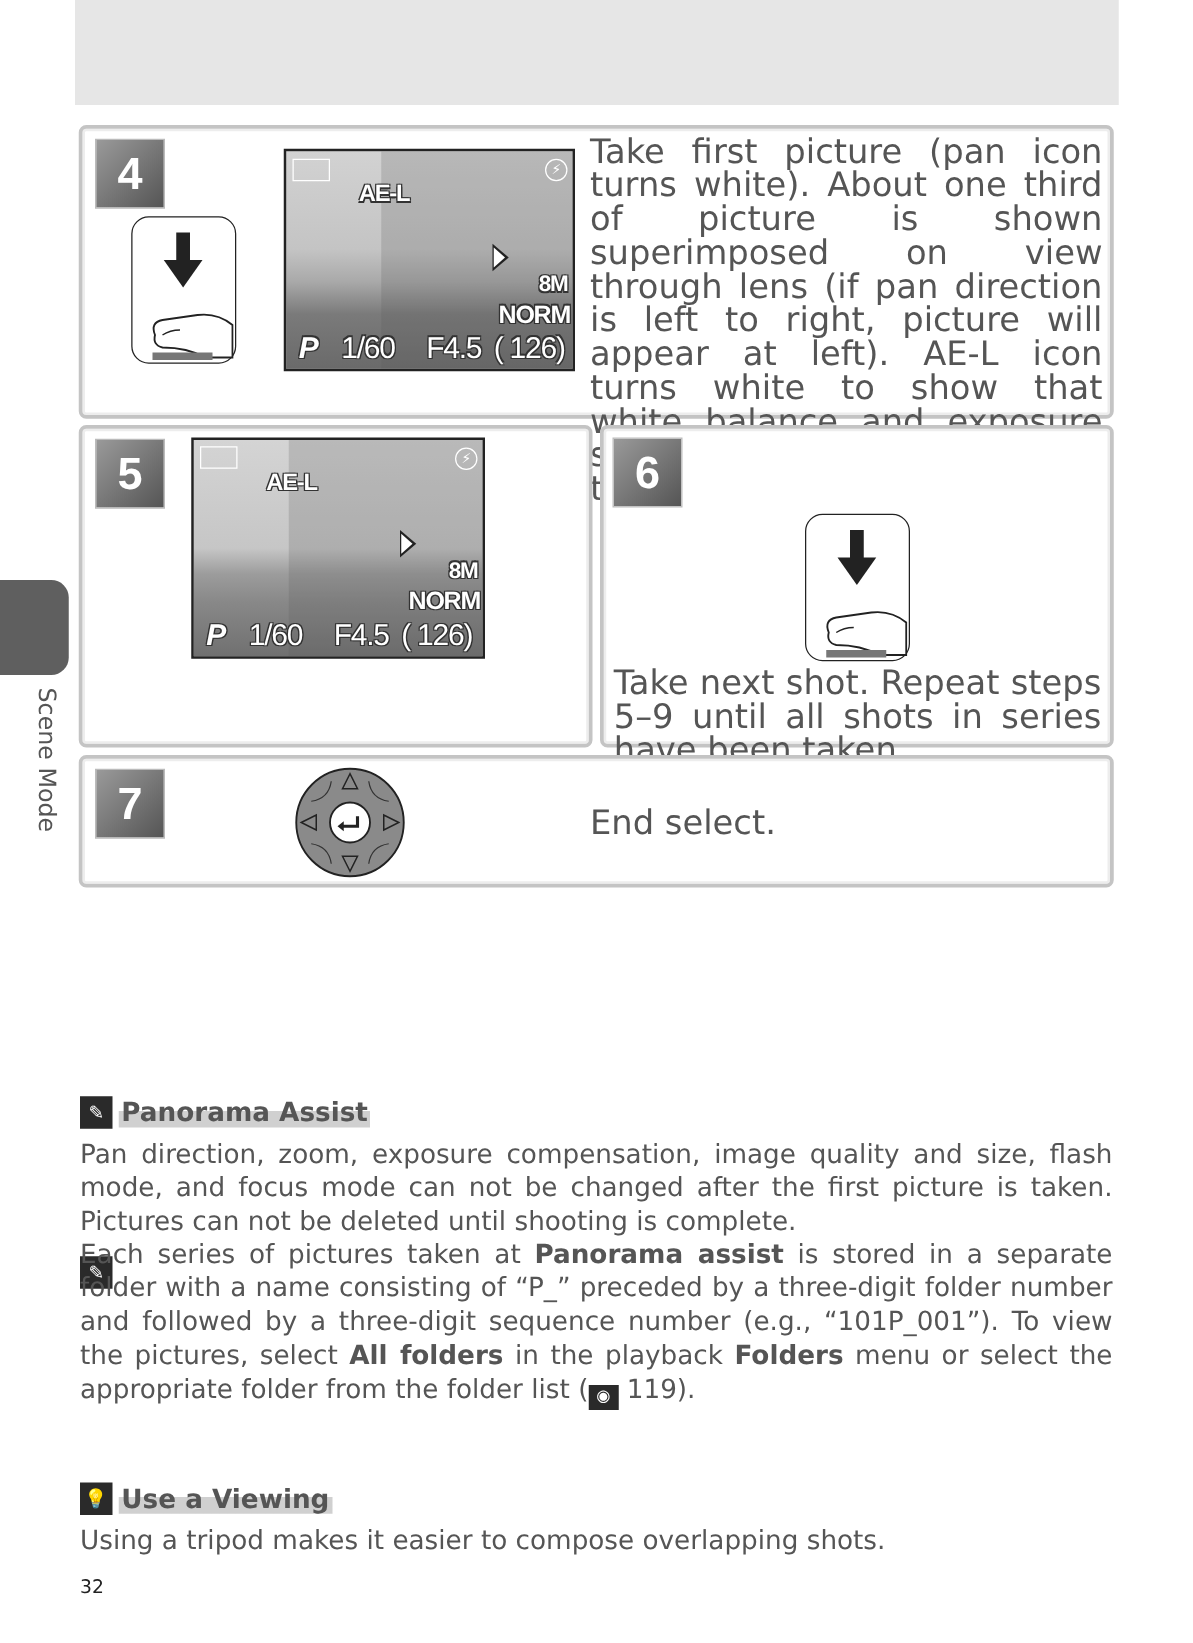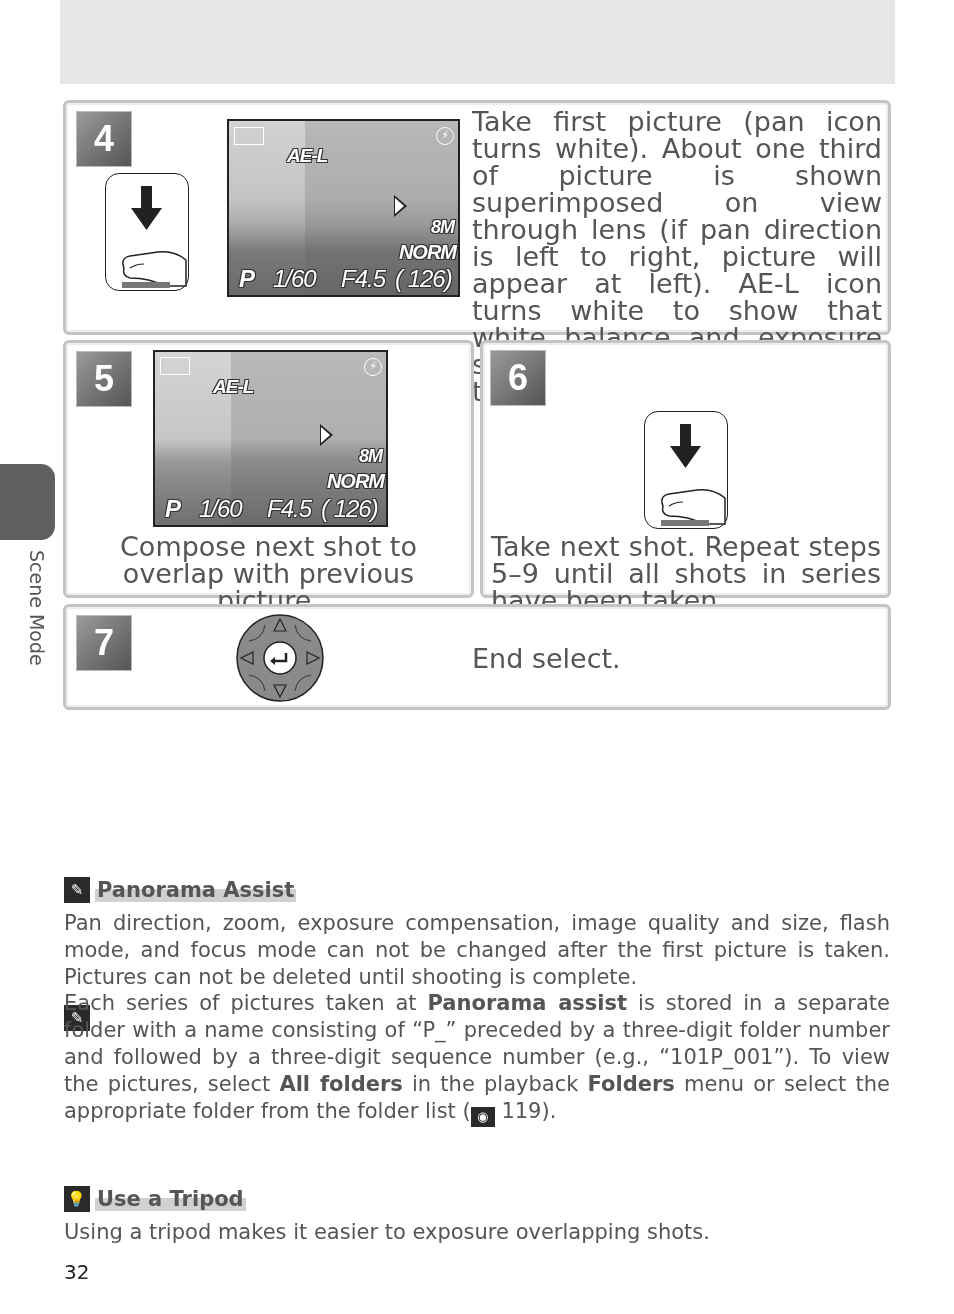--- a/index.html
+++ b/index.html
@@ -3,37 +3,37 @@
 <meta charset="utf-8">
 <style>
   html,body{margin:0;padding:0;background:#fff;}
   body{width:954px;height:1314px;position:relative;overflow:hidden;font-family:"DejaVu Sans","Liberation Sans",sans-serif;color:#555;}
   .topband{position:absolute;left:60px;top:0;width:835px;height:84px;background:#e6e6e6;}
   .panel{position:absolute;background:#fff;border:3px solid #c4c4c4;border-radius:6px;box-shadow:inset 0 0 0 2px #ededed;box-sizing:border-box;}
   .badge{position:absolute;width:56px;height:56px;background:linear-gradient(135deg,#9a9a9a,#555);border:1px solid #bbb;box-sizing:border-box;color:#fff;font-weight:bold;font-size:36px;text-align:center;line-height:54px;font-family:"Liberation Sans","DejaVu Sans",sans-serif;}
   .lcd{position:absolute;border:2px solid #222;box-sizing:border-box;overflow:hidden;
        background:linear-gradient(180deg,#d2d2d2 0%,#c4c4c4 45%,#a9a9a9 60%,#7a7a7a 75%,#6a6a6a 100%);}
   .lcd .shade{position:absolute;top:0;bottom:0;right:0;background:rgba(90,90,90,0.22);}
-  .lcd .t{position:absolute;color:#fff;font-family:"Liberation Sans","DejaVu Sans",sans-serif;font-weight:bold;text-shadow:-1px -1px 0 #333,1px -1px 0 #333,-1px 1px 0 #333,1px 1px 0 #333;white-space:nowrap;letter-spacing:-1px;font-style:italic;}
+  .lcd .t{position:absolute;color:#fff;font-family:"Liberation Sans","DejaVu Sans",sans-serif;font-weight:bold;text-shadow:-1px -1px 0 #333,1px -1px 0 #333,-1px 1px 0 #333,1px 1px 0 #333;white-space:nowrap;letter-spacing:-1px;}
   .lcd .pan{position:absolute;width:30px;height:18px;border:1.5px solid #fff;box-sizing:border-box;border-radius:0 0 0 0;background:transparent;}
   .lcd .flash{position:absolute;width:18px;height:18px;border:1.5px solid #fff;border-radius:50%;box-sizing:border-box;color:#fff;font-size:11px;line-height:15px;text-align:center;}
   .lcd .tri{position:absolute;width:0;height:0;border-top:11px solid transparent;border-bottom:11px solid transparent;border-left:13px solid #222;}
   .lcd .tri:after{content:"";position:absolute;left:-12px;top:-8px;border-top:8px solid transparent;border-bottom:8px solid transparent;border-left:9px solid #fff;}
   .shutter{position:absolute;width:84px;height:118px;border:1.5px solid #222;border-radius:14px;box-sizing:border-box;background:#fff;}
   .ptext{position:absolute;font-size:27px;line-height:27px;color:#555;}
   .just{text-align:justify;}
   .center{text-align:center;}
   .side-tab{position:absolute;left:0;top:464px;width:55px;height:76px;background:#5f5f5f;border-radius:0 14px 14px 0;}
   .side-label{position:absolute;left:30px;top:550px;transform-origin:left top;transform:rotate(90deg) translateY(-18px);font-size:19px;color:#555;white-space:nowrap;}
   .note-h{position:absolute;left:64px;font-size:21px;font-weight:bold;color:#555;display:flex;align-items:center;}
   .note-h .ic{width:26px;height:26px;background:#2a2a2a;color:#fff;display:inline-flex;align-items:center;justify-content:center;font-size:15px;margin-right:5px;}
   .note-h .lbl{background:linear-gradient(180deg,transparent 45%,#d0d0d0 45%);padding:0 2px;}
   .body{position:absolute;left:64px;width:826px;font-size:21px;line-height:27px;color:#555;text-align:justify;}
   .body b{color:#555;}
-  .pageno{position:absolute;left:64px;top:1260px;font-size:20px;color:#222;}
+  .pageno{position:absolute;left:64px;top:1260px;font-size:15px;color:#222;}
 </style>
 </head>
 <body>
 
 <div class="topband"></div>
 
 <div class="side-tab"></div>
 <div class="side-label">Scene Mode</div>
 
 <div class="panel" style="left:63px;top:100px;width:828px;height:235px;">
@@ -71,21 +71,20 @@
     <div class="flash" style="right:4px;top:6px;">⚡</div>
     <div class="t" style="left:58px;top:24px;font-size:19px;">AE-L</div>
     <div class="tri" style="left:165px;top:72px;"></div>
     <div class="t" style="right:4px;top:94px;font-size:18px;">8M</div>
     <div class="t" style="right:2px;top:118px;font-size:20px;">NORM</div>
     <div class="t" style="left:10px;top:143px;font-size:24px;font-style:italic;">P</div>
     <div class="t" style="left:44px;top:143px;font-size:24px;font-weight:normal;">1/60</div>
     <div class="t" style="left:112px;top:143px;font-size:24px;font-weight:normal;">F4.5</div>
     <div class="t" style="left:166px;top:143px;font-size:24px;font-weight:normal;">( 126)</div>
   </div>
-  <div class="ptext center" style="left:10px;top:190px;width:385px;">Compose next shot to overlap with previous picture.</div>
 </div>
 
 <div class="panel" style="left:480px;top:340px;width:411px;height:258px;">
   <div class="badge" style="left:7px;top:7px;">6</div>
   <div class="shutter" style="left:161px;top:68px;width:84px;height:118px;">
     <svg width="81" height="115" viewBox="0 0 81 115">
       <rect x="35" y="12" width="11" height="24" fill="#222"></rect>
       <polygon points="25,34 56,34 40.5,56" fill="#222"></polygon>
       <path d="M18 94 Q14 84 24 82 L52 78 Q68 76 80 86 L80 112 L58 112 Q44 104 24 104 Q16 102 18 94 Z" fill="#fff" stroke="#222" stroke-width="1.5"></path>
       <path d="M24 94 Q30 90 38 90" fill="none" stroke="#222" stroke-width="1.2"></path>
@@ -124,17 +123,17 @@
 
 <div class="note-h" style="top:1005px;">
   <span class="ic">✎</span>
 </div>
 <div class="body" style="top:990px;">
   <span>Each series of pictures taken at </span><b>Panorama assist</b><span> is stored in a separate folder with a name consisting of “P_” preceded by a three-digit folder number and followed by a three-digit sequence number (e.g., “101P_001”).  To view the pictures, select </span><b>All folders</b><span> in the playback </span><b>Folders</b><span> menu or select the appropriate folder from the folder list (</span><span style="display:inline-block;width:24px;height:20px;background:#2a2a2a;color:#fff;font-size:13px;line-height:20px;text-align:center;vertical-align:-3px;">◉</span><span> 119).</span>
 </div>
 
 <div class="note-h" style="top:1186px;">
   <span class="ic">💡</span>
-  <span class="lbl">Use a Tripod</span>
+  <span class="lbl">Use a Viewing</span>
 </div>
-<div class="body" style="top:1219px;">Using a tripod makes it easier to exposure overlapping shots.</div>
+<div class="body" style="top:1219px;">Using a tripod makes it easier to compose overlapping shots.</div>
 
 <div class="pageno">32</div>
 
 </body></html>

